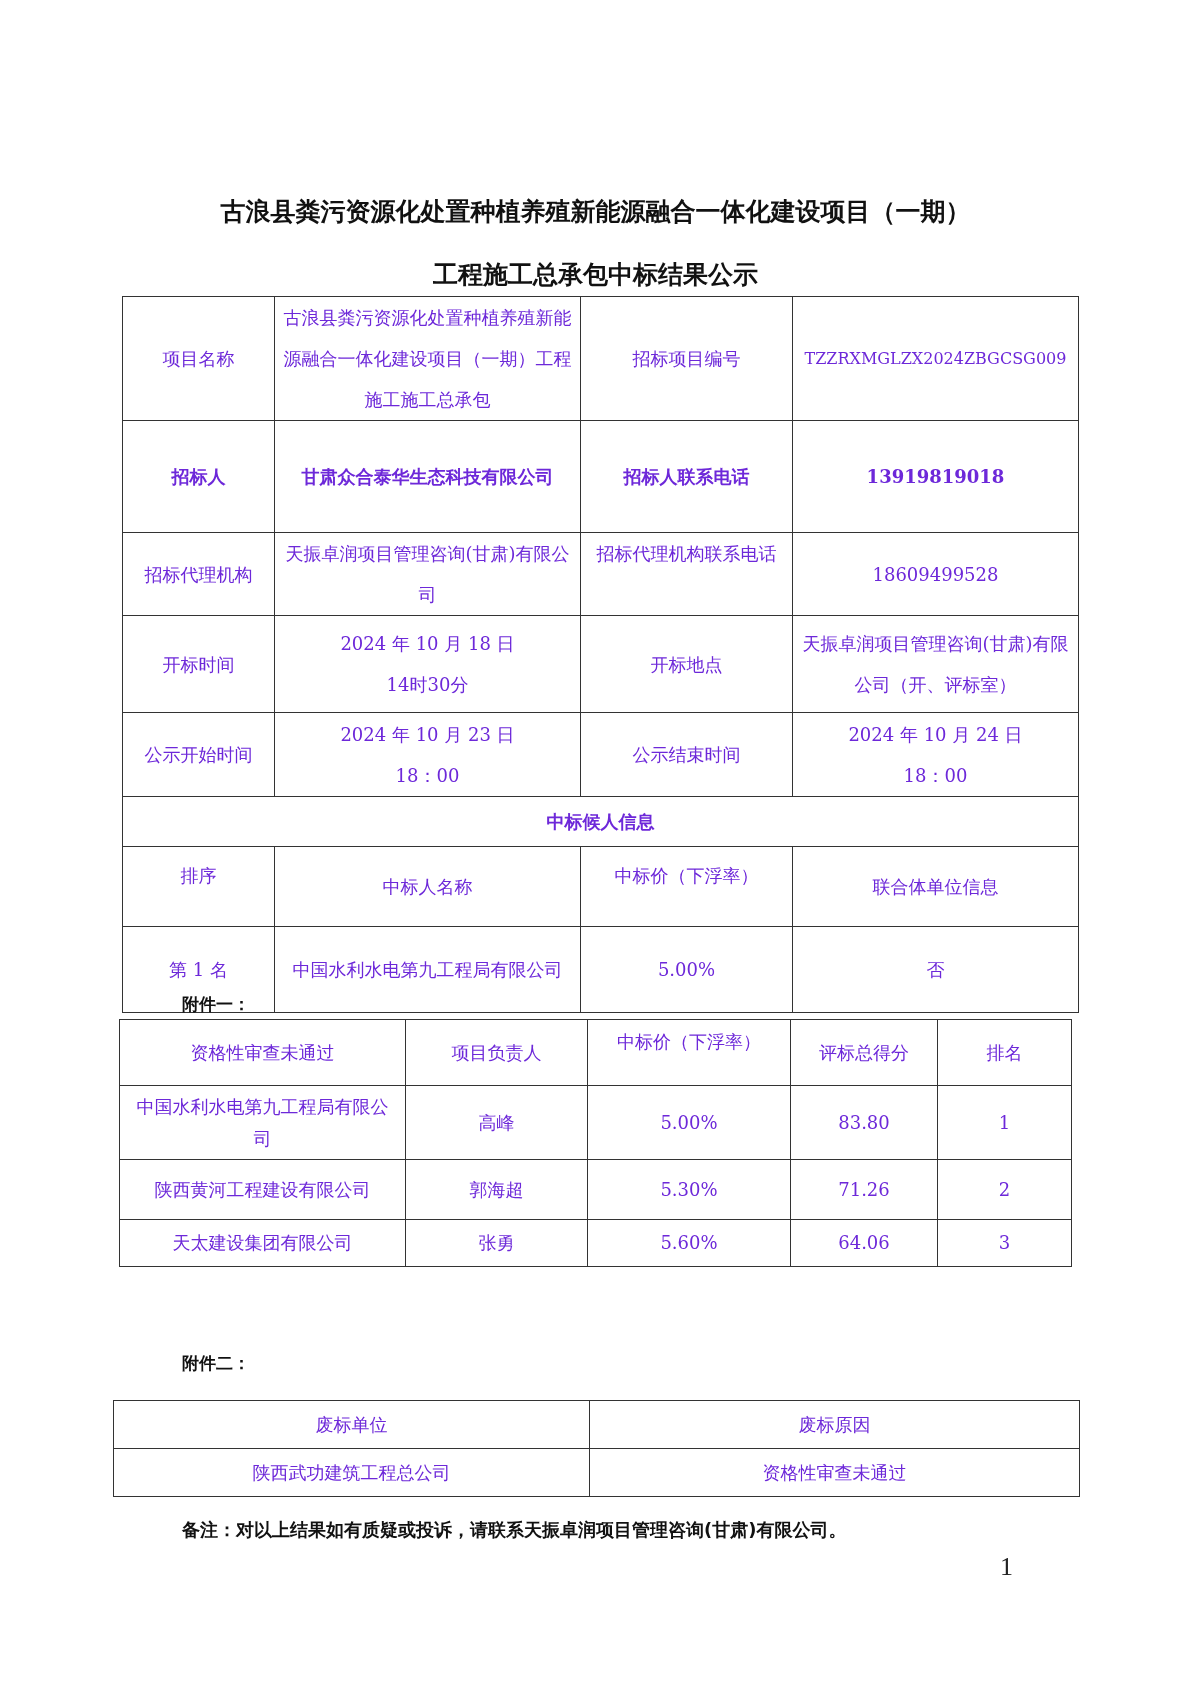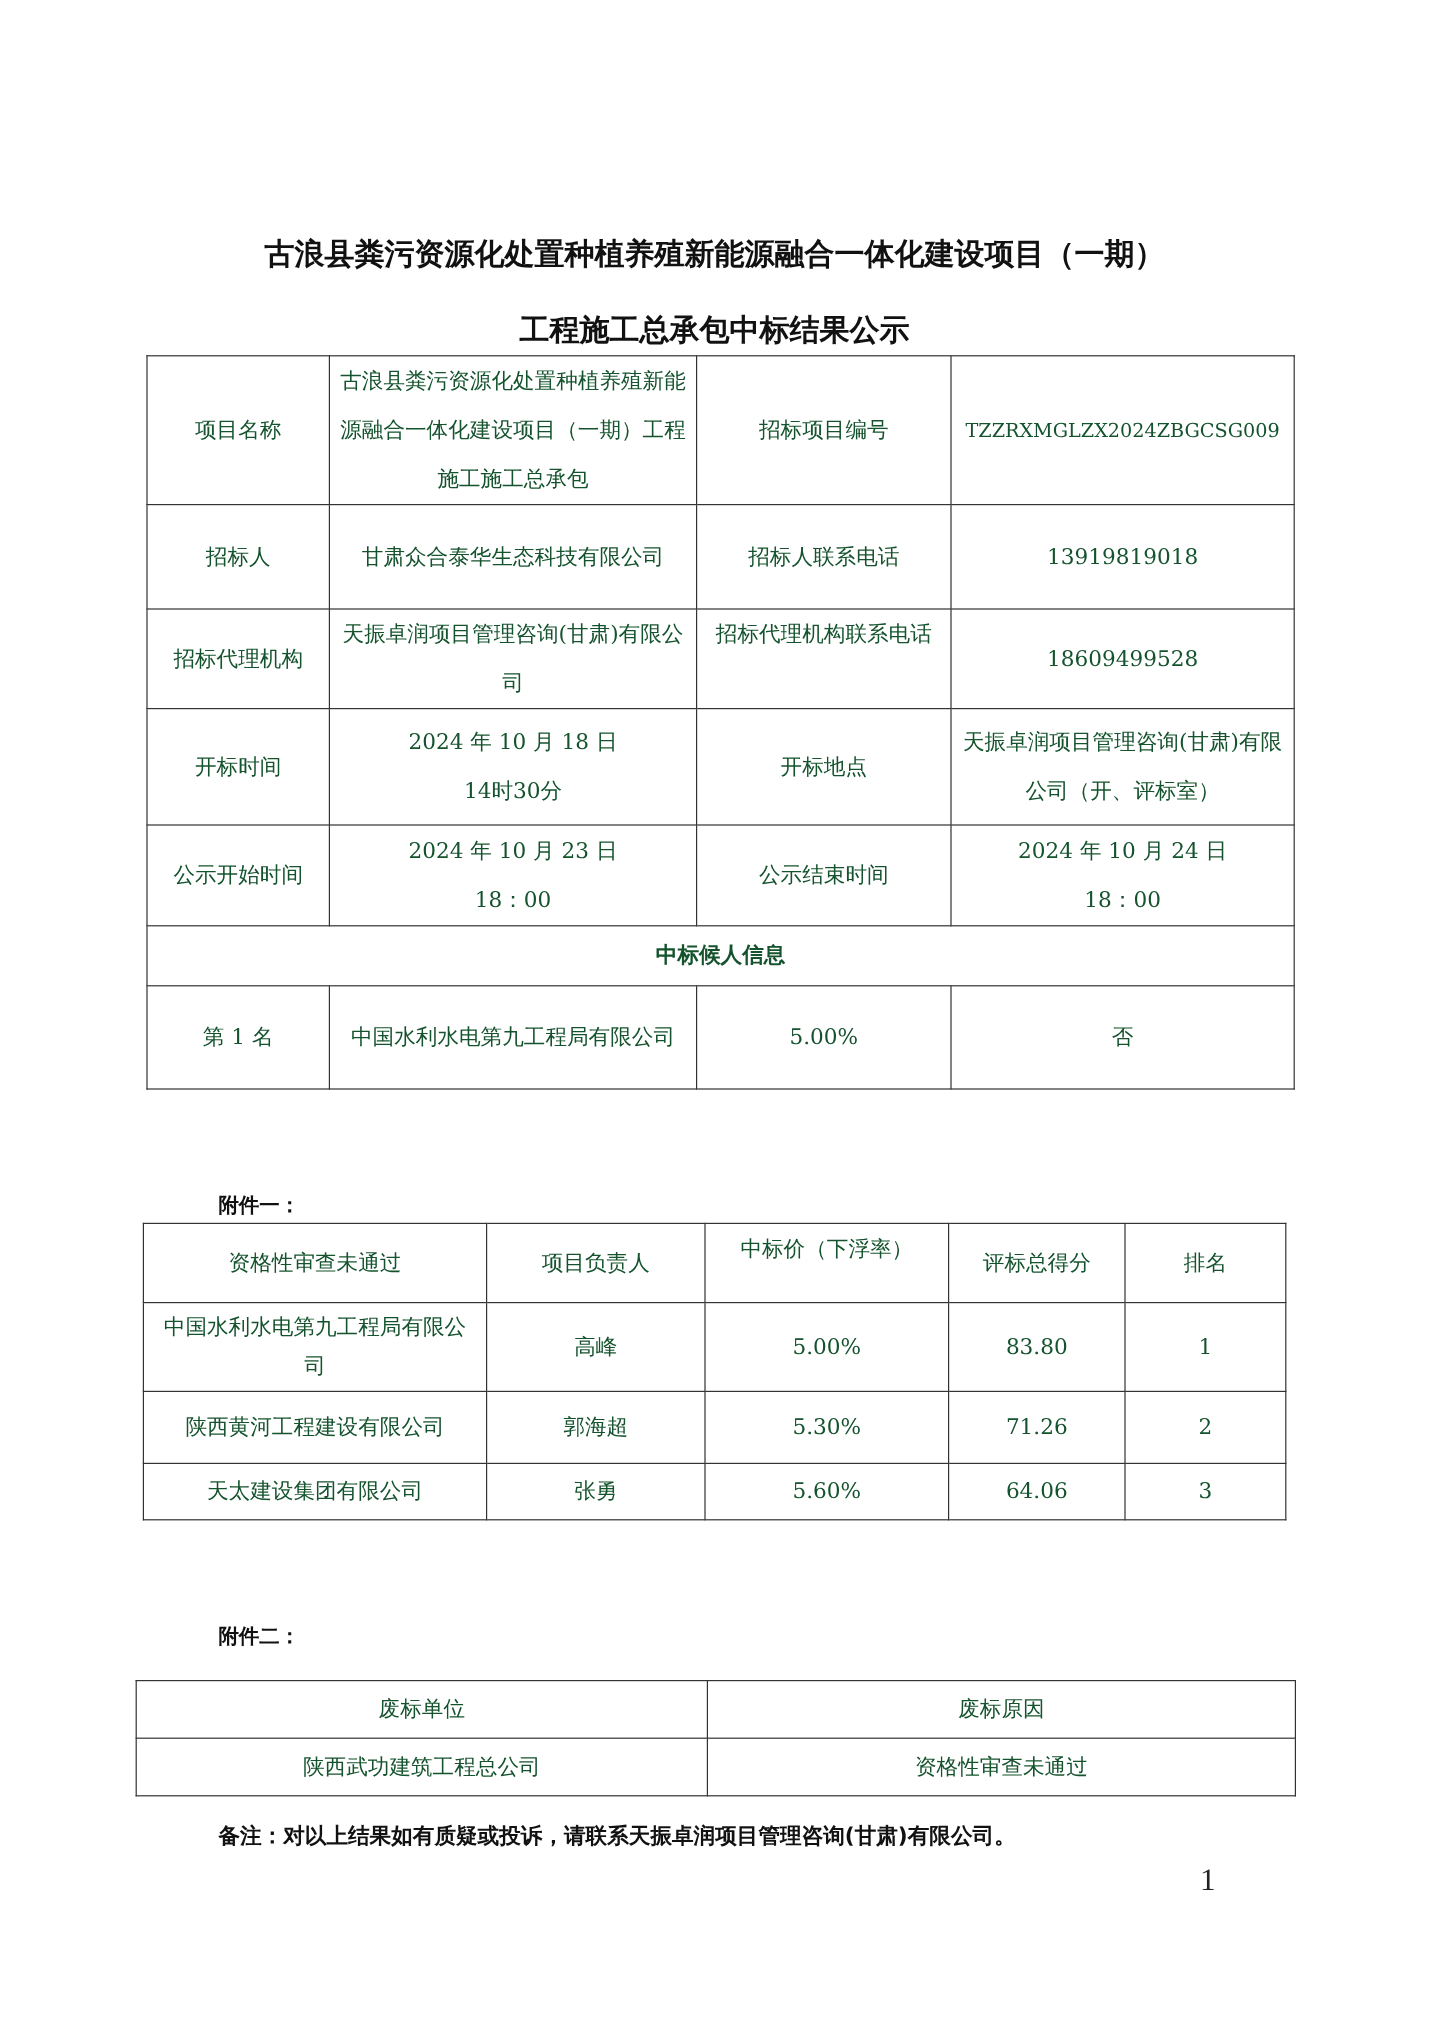--- a/index.html
+++ b/index.html
@@ -3,21 +3,21 @@
 <meta charset="utf-8">
 <style>
   html, body { margin: 0; padding: 0; background: #ffffff; }
   body { width: 1191px; height: 1684px; position: relative; overflow: hidden;
          font-family: "DejaVu Serif", "Liberation Serif", serif; color: #1a1a1a; }
   .abs { position: absolute; }
   .title { left: 0; width: 1191px; text-align: center; font-family: "DejaVu Sans", sans-serif;
            font-weight: bold; font-size: 25px; color: #111; letter-spacing: 0px; }
   .tbl { position: absolute; border-collapse: collapse; table-layout: fixed; }
   .tbl td { border: 1.6px solid #333; text-align: center; vertical-align: middle;
-            font-size: 18px; line-height: 41px; padding: 0 8px; color: #14532d; overflow: hidden; }
+            font-size: 18px; line-height: 41px; padding: 0 8px; color: #6d28d9; overflow: hidden; }
   .tbl td.top { vertical-align: top; padding-top: 6px; }
   .tbl td.bold { font-family: "DejaVu Sans", sans-serif; font-weight: bold; font-size: 18px; }
   .tbl2 td { line-height: 32px; font-size: 18px; }
   .mono { font-family: "DejaVu Serif", serif; letter-spacing: 0px; }
   .label-bold { font-family: "DejaVu Sans", sans-serif; font-weight: bold; font-size: 17px; color: #111; }
   .pagenum { font-family: "Liberation Serif", serif; font-size: 26px; color: #222; }
 </style>
 </head>
 <body>
 
@@ -31,21 +31,21 @@
       <col style="width:212px">
       <col style="width:286px">
   </colgroup>
   <tbody>
       <tr style="height:124px;">
     <td>项目名称</td>
     <td style="line-height:41px;">古浪县粪污资源化处置种植养殖新能源融合一体化建设项目（一期）工程施工施工总承包</td>
     <td>招标项目编号</td>
     <td class="mono" style="font-size:16px;">TZZRXMGLZX2024ZBGCSG009</td>
   </tr>
-  <tr style="height:87px;">
+  <tr style="height:112px;font-weight:bold;">
     <td>招标人</td>
     <td>甘肃众合泰华生态科技有限公司</td>
     <td>招标人联系电话</td>
     <td>13919819018</td>
   </tr>
   <tr style="height:83px;">
     <td>招标代理机构</td>
     <td class="top" style="padding-top:0;">天振卓润项目管理咨询(甘肃)有限公司</td>
     <td class="top" style="padding-top:0;">招标代理机构联系电话</td>
     <td>18609499528</td>
@@ -66,20 +66,26 @@
       <div>18：00</div>
     </td>
     <td>公示结束时间</td>
     <td>
       <div>2024 年 10 月 24 日</div>
       <div>18：00</div>
     </td>
   </tr>
   <tr style="height:50px;margin-left:29px;">
     <td colspan="4" class="bold">中标候人信息</td>
+  </tr>
+  <tr style="height:80px;">
+    <td class="top" style="padding-top:8px;">排序</td>
+    <td>中标人名称</td>
+    <td class="top" style="padding-top:8px;">中标价（下浮率）</td>
+    <td>联合体单位信息</td>
   </tr>
   <tr style="height:86px;">
     <td>第 1 名</td>
     <td style="line-height:32px;">中国水利水电第九工程局有限公司</td>
     <td>5.00%</td>
     <td>否</td>
   </tr>
 </tbody>
   </table>
 

